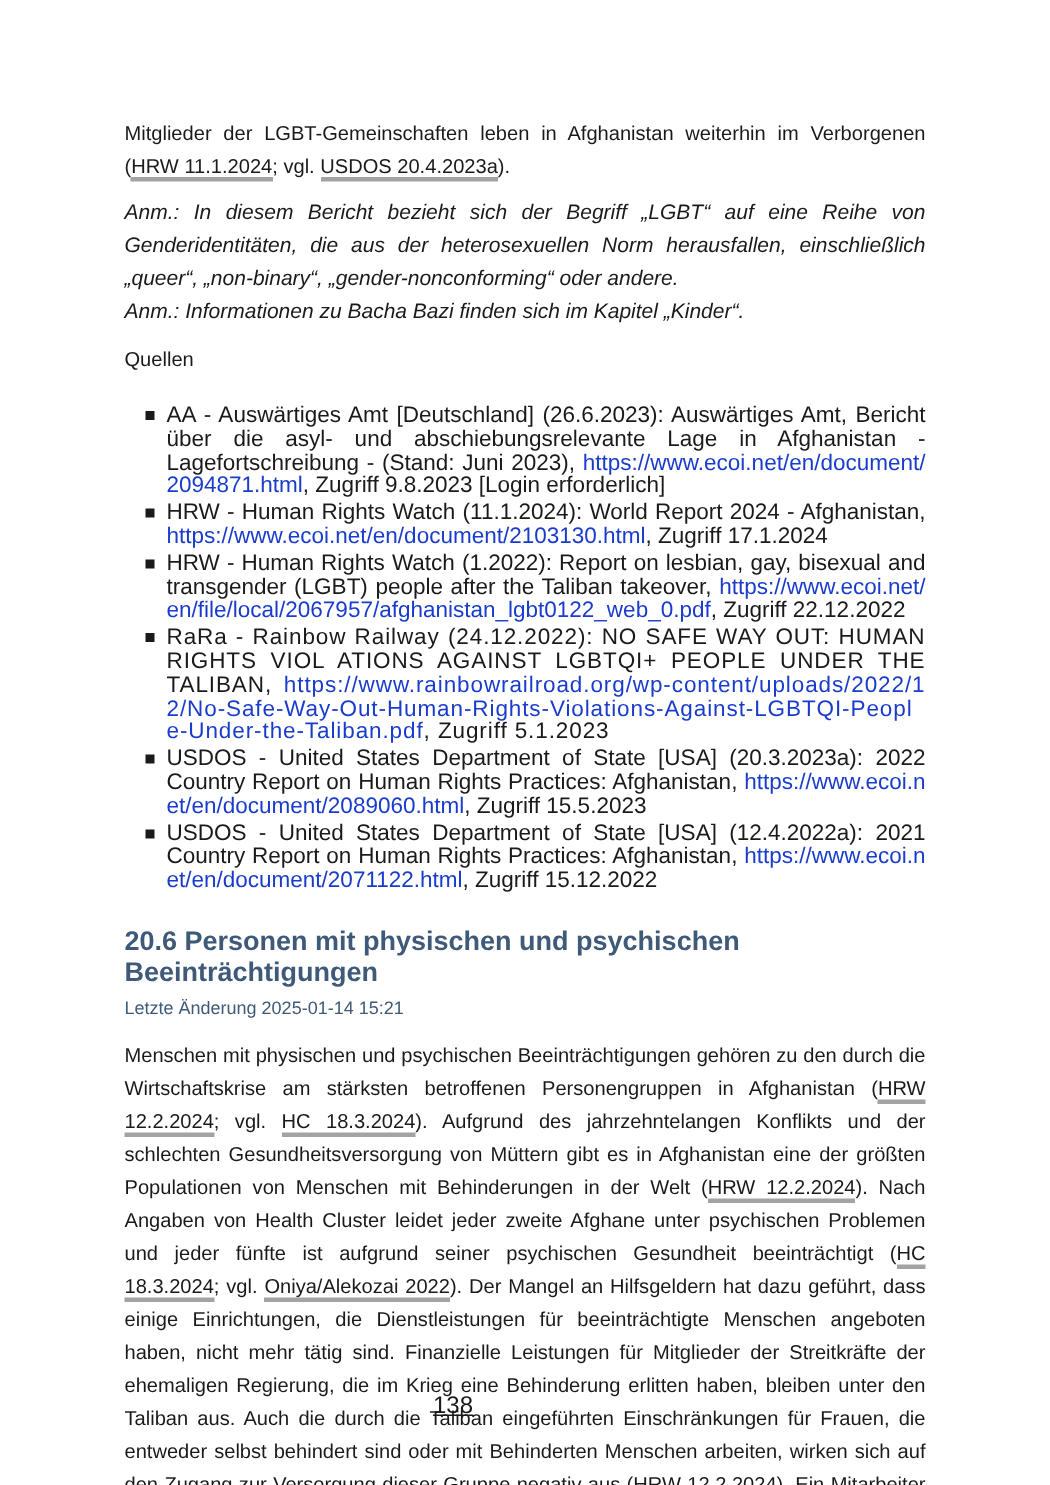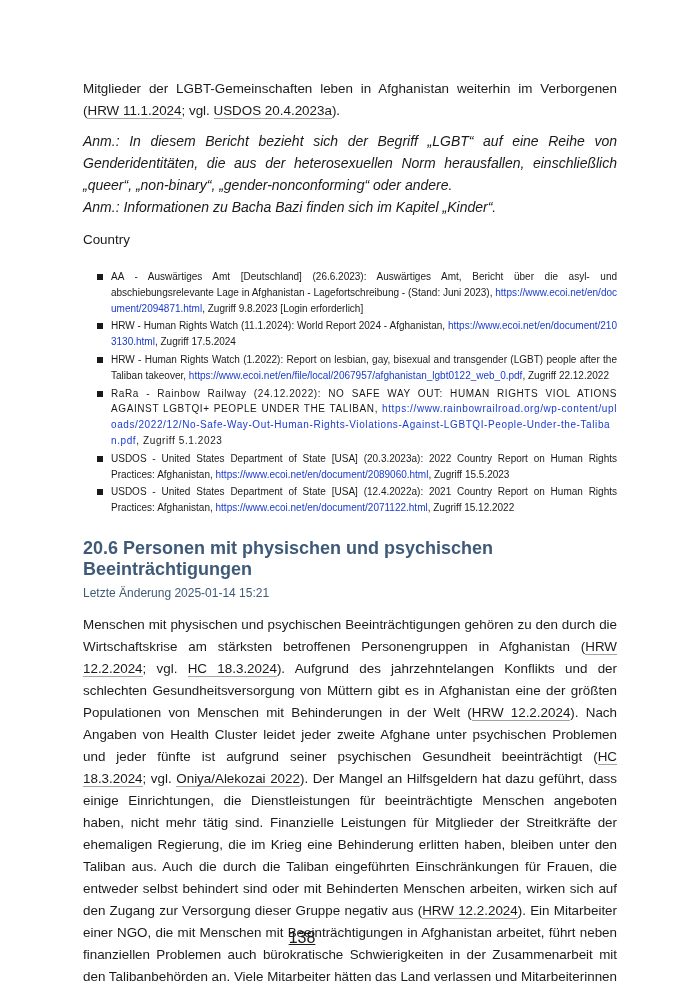--- a/index.html
+++ b/index.html
@@ -1,51 +1,51 @@
 <!DOCTYPE html>
 <html><head>
 <meta charset="utf-8">
 <style>
   html, body { margin: 0; padding: 0; background: #ffffff; }
   body { width: 700px; height: 990px; position: relative; overflow: hidden;
          font-family: "Liberation Sans", sans-serif; color: #1a1a1a; }
   .page { position: absolute; left: 83px; top: 78px; width: 534px; }
   p { margin: 0; }
   .body-text { font-size: 13.4px; line-height: 22px; text-align: justify; }
-  .cite { color: #1a1a1a; text-decoration: none; border-bottom: 1px solid #a3a3a3; cursor: pointer; }
+  .cite { color: #1a1a1a; text-decoration: none; border-bottom: 3px solid #a3a3a3; cursor: pointer; }
   .note { font-style: italic; font-size: 14px; line-height: 22px; text-align: justify; margin-top: 8px; }
   .note2 { margin-top: 0; }
   .sources-label { font-size: 13.4px; margin-top: 14px; }
   ul.sources { list-style: none; margin: 22px 0 0 0; padding: 0 0 0 14px; }
-  ul.sources li { position: relative; font-size: 10px; line-height: 15.8px; padding-left: 14px;
+  ul.sources li { position: relative; font-size: 15px; line-height: 15.8px; padding-left: 14px;
                   text-align: justify; margin-bottom: 2px; }
   ul.sources li .bullet { position: absolute; left: 0; top: 5px; width: 6px; height: 6px; background: #1a1a1a; }
   .link { color: #1a3ccc; text-decoration: none; word-break: break-all; cursor: pointer; }
   .spaced { letter-spacing: 0.6px; }
   h2.section { margin: 22px 0 0 0; font-size: 18px; font-weight: bold; color: #3e5a78; }
   h2.section .num { display: inline-block; width: 40px; }
   .changed { font-size: 12px; color: #3e5a78; margin-top: 6px; }
   .main-para { margin-top: 14px; }
   .page-number { position: absolute; top: 929px; left: 0; width: 604px; text-align: center; font-size: 16px; color: #1a1a1a; text-decoration: underline; }
 </style>
 </head>
 <body>
 
 <div class="page">
 
   <p class="body-text"><span>Mitglieder der LGBT-Gemeinschaften leben in Afghanistan weiterhin im Verborgenen (</span><a class="cite">HRW 11.1.2024</a><span>; vgl. </span><a class="cite">USDOS 20.4.2023a</a><span>).</span></p>
 
   <p class="note">Anm.: In diesem Bericht bezieht sich der Begriff „LGBT“ auf eine Reihe von Genderidentitäten, die aus der heterosexuellen Norm herausfallen, einschließlich „queer“, „non-binary“, „gender-nonconforming“ oder andere.</p>
   <p class="note note2">Anm.: Informationen zu Bacha Bazi finden sich im Kapitel „Kinder“.</p>
 
-  <p class="sources-label">Country</p>
+  <p class="sources-label">Quellen</p>
 
   <ul class="sources">
     <li><span class="bullet"></span><span>AA - Auswärtiges Amt [Deutschland] (26.6.2023): Auswärtiges Amt, Bericht über die asyl- und abschiebungsrelevante Lage in Afghanistan - Lagefortschreibung - (Stand: Juni 2023), </span><a class="link">https://www.ecoi.net/en/document/2094871.html</a><span>, Zugriff 9.8.2023 [Login erforderlich]</span></li>
-    <li><span class="bullet"></span><span>HRW - Human Rights Watch (11.1.2024): World Report 2024 - Afghanistan, </span><a class="link">https://www.ecoi.net/en/document/2103130.html</a><span>, Zugriff 17.5.2024</span></li>
+    <li><span class="bullet"></span><span>HRW - Human Rights Watch (11.1.2024): World Report 2024 - Afghanistan, </span><a class="link">https://www.ecoi.net/en/document/2103130.html</a><span>, Zugriff 17.1.2024</span></li>
     <li><span class="bullet"></span><span>HRW - Human Rights Watch (1.2022): Report on lesbian, gay, bisexual and transgender (LGBT) people after the Taliban takeover, </span><a class="link">https://www.ecoi.net/en/file/local/2067957/afghanistan_lgbt0122_web_0.pdf</a><span>, Zugriff 22.12.2022</span></li>
     <li class="spaced"><span class="bullet"></span><span>RaRa - Rainbow Railway (24.12.2022): NO SAFE WAY OUT: HUMAN RIGHTS VIOL ATIONS AGAINST LGBTQI+ PEOPLE UNDER THE TALIBAN, </span><a class="link">https://www.rainbowrailroad.org/wp-content/uploads/2022/12/No-Safe-Way-Out-Human-Rights-Violations-Against-LGBTQI-People-Under-the-Taliban.pdf</a><span>, Zugriff 5.1.2023</span></li>
     <li><span class="bullet"></span><span>USDOS - United States Department of State [USA] (20.3.2023a): 2022 Country Report on Human Rights Practices: Afghanistan, </span><a class="link">https://www.ecoi.net/en/document/2089060.html</a><span>, Zugriff 15.5.2023</span></li>
     <li><span class="bullet"></span><span>USDOS - United States Department of State [USA] (12.4.2022a): 2021 Country Report on Human Rights Practices: Afghanistan, </span><a class="link">https://www.ecoi.net/en/document/2071122.html</a><span>, Zugriff 15.12.2022</span></li>
   </ul>
 
   <h2 class="section"><span class="num">20.6</span><span>Personen mit physischen und psychischen Beeinträchtigungen</span></h2>
   <p class="changed">Letzte Änderung 2025-01-14 15:21</p>
 
   <p class="body-text main-para"><span>Menschen mit physischen und psychischen Beeinträchtigungen gehören zu den durch die Wirtschaftskrise am stärksten betroffenen Personengruppen in Afghanistan (</span><a class="cite">HRW 12.2.2024</a><span>; vgl. </span><a class="cite">HC 18.3.2024</a><span>). Aufgrund des jahrzehntelangen Konflikts und der schlechten Gesundheitsversorgung von Müttern gibt es in Afghanistan eine der größten Populationen von Menschen mit Behinderungen in der Welt (</span><a class="cite">HRW 12.2.2024</a><span>). Nach Angaben von Health Cluster leidet jeder zweite Afghane unter psychischen Problemen und jeder fünfte ist aufgrund seiner psychischen Gesundheit beeinträchtigt (</span><a class="cite">HC 18.3.2024</a><span>; vgl. </span><a class="cite">Oniya/Alekozai 2022</a><span>). Der Mangel an Hilfsgeldern hat dazu geführt, dass einige Einrichtungen, die Dienstleistungen für beeinträchtigte Menschen angeboten haben, nicht mehr tätig sind. Finanzielle Leistungen für Mitglieder der Streitkräfte der ehemaligen Regierung, die im Krieg eine Behinderung erlitten haben, bleiben unter den Taliban aus. Auch die durch die Taliban eingeführten Einschränkungen für Frauen, die entweder selbst behindert sind oder mit Behinderten Menschen arbeiten, wirken sich auf den Zugang zur Versorgung dieser Gruppe negativ aus (</span><a class="cite">HRW 12.2.2024</a><span>). Ein Mitarbeiter einer NGO, die mit Menschen mit Beeinträchtigungen in Afghanistan arbeitet, führt neben finanziellen Problemen auch bürokratische Schwierigkeiten in der Zusammenarbeit mit den Talibanbehörden an. Viele Mitarbeiter hätten das Land verlassen und Mitarbeiterinnen können nur online arbeiten (</span></p>

